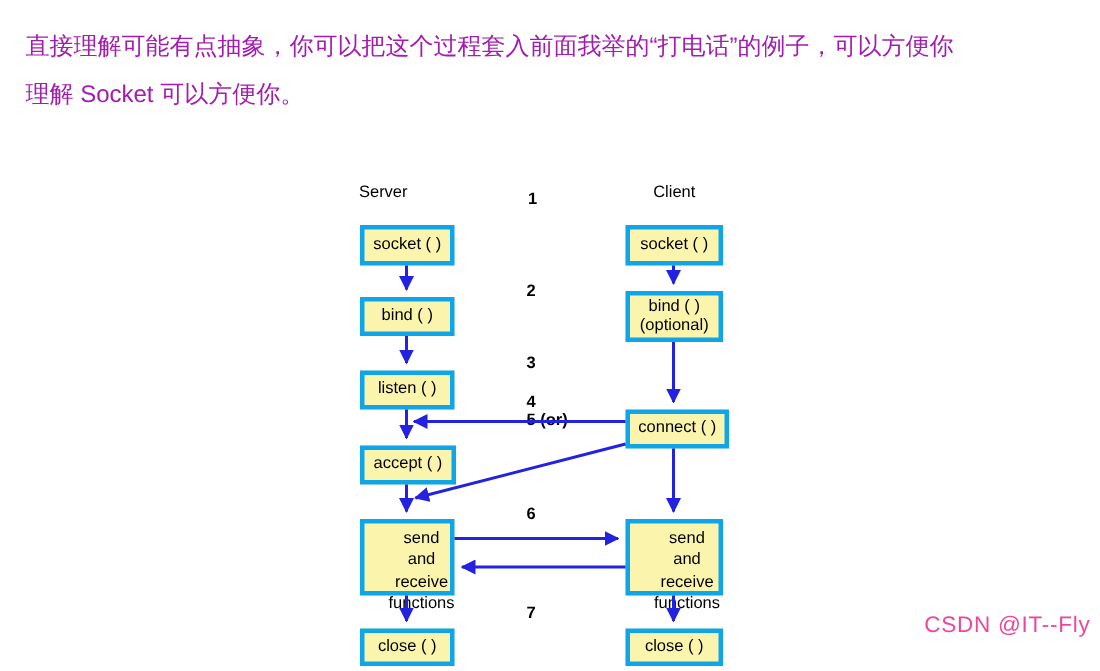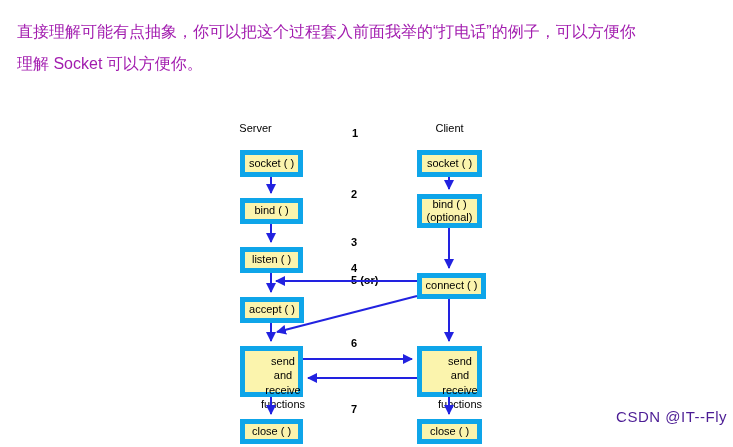--- a/index.html
+++ b/index.html
@@ -17,33 +17,33 @@
   
   .diagram{position:absolute;left:0;top:0;width:733px;height:447px;}
   .col-label{
     position:absolute;font-size:11px;color:#000;text-align:center;
   }
   .step-num{
     position:absolute;font-size:11px;font-weight:bold;color:#000;white-space:nowrap;
   }
   .node{
     position:absolute;box-sizing:border-box;
-    background:#FBF4AD;border:5px solid #0ea5e9;
+    background:#FBF4AD;border:3px solid #0ea5e9;
     font-size:11px;color:#000;
     display:flex;flex-direction:column;align-items:center;justify-content:center;
     text-align:center;line-height:1.2;
   }
   .node.multiline{
     align-items:flex-start;justify-content:flex-start;
     text-align:center;padding:3px 2px 2px 16px;line-height:1.3;
   }
   svg.arrows{position:absolute;left:0;top:0;pointer-events:none;}
   .watermark{
     position:absolute;right:6px;top:408px;
-    font-size:15px;color:#4c1d95;letter-spacing:0.5px;
+    font-size:15px;color:#ec4899;letter-spacing:0.5px;
   }
 </style>
 </head>
 <body>
 
 <div id="screen">
 
   <div class="intro">
     <span class="line">直接理解可能有点抽象，你可以把这个过程套入前面我举的“打电话”的例子，可以方便你</span>
     <span class="line">理解 Socket 可以方便你。</span>

